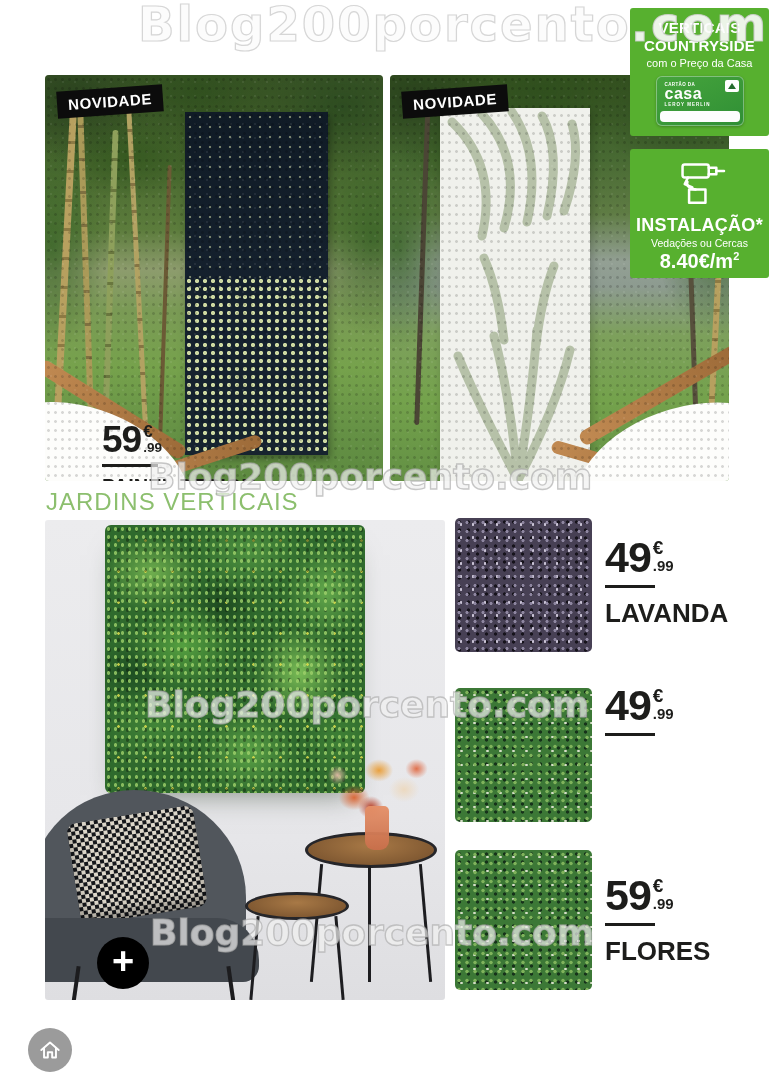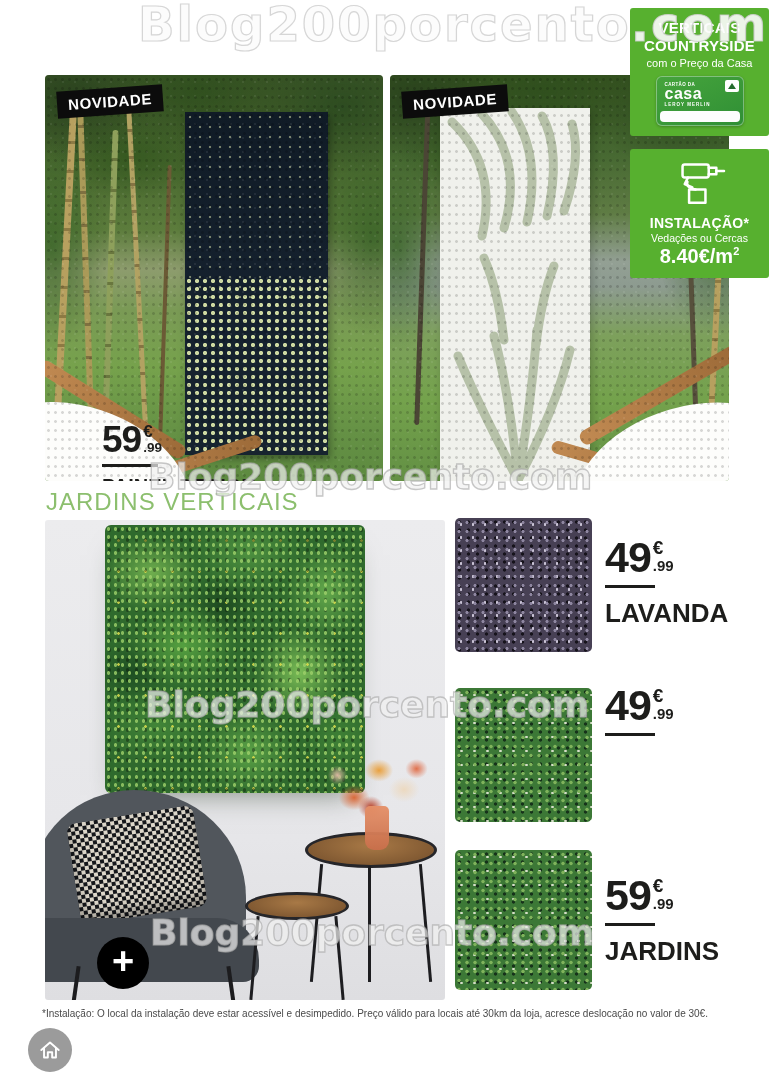--- a/index.html
+++ b/index.html
@@ -82,21 +82,21 @@
   .cc-pre { font-size:4.5px; font-weight:bold; letter-spacing:.4px; display:block; }
   .cc-brand { font-size:16px; font-weight:bold; line-height:.85; letter-spacing:.5px; display:block; }
   .cc-foot { font-size:4.5px; font-weight:bold; letter-spacing:1px; display:block; margin-top:1px; }
   .cc-logo { position:absolute; top:4px; right:5px; width:14px; height:12px; background:#fff;
     border-radius:2px; display:flex; align-items:center; justify-content:center; }
   .cc-tri { width:0; height:0; border-left:4px solid transparent; border-right:4px solid transparent;
     border-bottom:6px solid #246b2d; }
   .cc-strip { position:absolute; left:4px; right:4px; bottom:4px; height:11px; background:#fdfdfd; border-radius:4px; }
 
   #box-instalacao { top:149px; height:129px; padding-top:10px; }
-  .pi-title { font-size:14px; font-weight:800; letter-spacing:.3px; margin-top:4px; }
+  .pi-title { font-size:18px; font-weight:800; letter-spacing:.3px; margin-top:4px; }
   .pi-sub { font-size:10.5px; margin-top:1px; }
   .pi-price { font-size:20px; font-weight:800; margin-top:1px; }
   .pi-price sup { font-size:11px; }
 
   
   .section-title { position:absolute; left:46px; top:488px; font-size:24px; letter-spacing:1px;
     color:#8cbf6e; font-weight:400; z-index:6; }
 
   
   #photo-room { position:absolute; left:45px; top:520px; width:400px; height:480px; overflow:hidden;
@@ -352,24 +352,23 @@
   <div class="swatch sw-green" id="sw-flores"></div>
   <div class="pblock pb-col" id="pb-flores">
     <div class="price">
       <span class="p-int">59</span>
       <span class="p-side">
         <span class="p-cur">€</span>
         <span class="p-cents">.99</span>
       </span>
     </div>
     <div class="p-rule"></div>
-    <div class="p-name">JARDINS</div>
-  </div>
-
-  <div class="footnote">*Instalação: O local da instalação deve estar acessível e desimpedido. Preço válido para locais até 30km da loja, acresce deslocação no valor de 30€.</div>
+    <div class="p-name">FLORES</div>
+  </div>
+
   <div class="home-btn">
     <svg width="26" height="26" viewBox="0 0 24 24">
       <g fill="none" stroke="#ffffff" stroke-width="1.8" stroke-linecap="round" stroke-linejoin="round">
         <path d="M4 12 L12 5 L20 12"></path>
         <path d="M6.5 10.5 V19 H10 V14 H14 V19 H17.5 V10.5"></path>
       </g>
     </svg>
   </div>
 
 </div>

